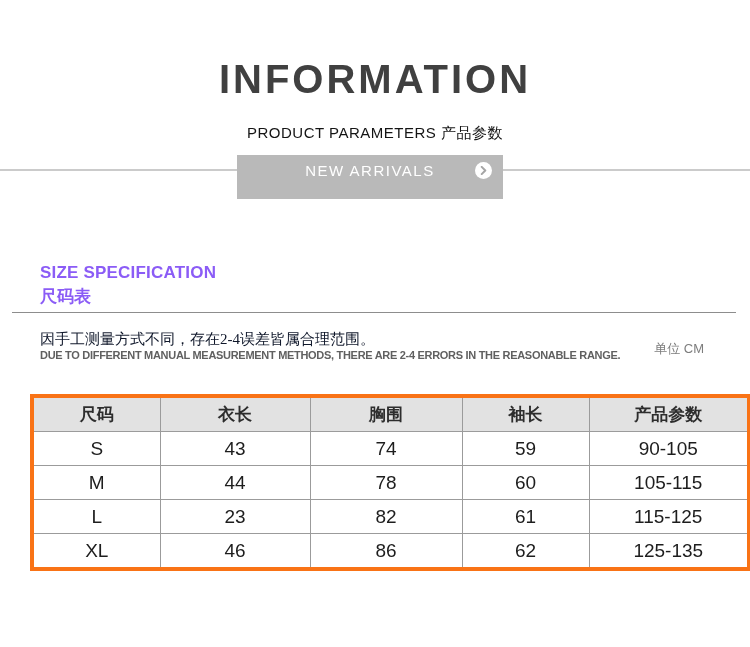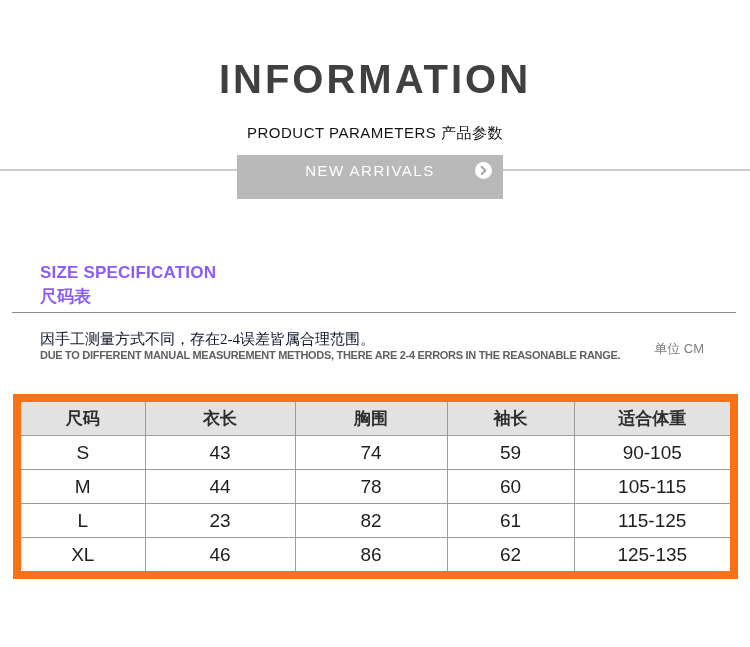--- a/index.html
+++ b/index.html
@@ -66,25 +66,25 @@
   .rule { position: absolute; top: 312px; left: 12px; width: 724px; height: 1px; background: #8d8d8d; }
 
   
   .note { position: absolute; top: 330px; left: 40px; }
   .note-zh { font-size: 15px; color: #0f172a; font-family: Liberation Serif, serif; }
   .note-en { margin-top: 0; font-size: 11px; font-weight: 700; letter-spacing: -0.3px; color: #606060; }
   .unit { position: absolute; top: 340px; right: 46px; font-size: 13px; color: #7d7d7d; }
 
   
   .size-table {
-    position: absolute; top: 394px; left: 13px;
+    position: absolute; top: 394px; left: 30px;
     width: 717px;
     border-collapse: collapse;
     table-layout: fixed;
-    border: 8px solid #f97316;
+    border: 4px solid #f97316;
   }
   .size-table th, .size-table td {
     border: 1px solid #9b9b9b;
     height: 33px;
     padding: 0;
     text-align: center;
     vertical-align: middle;
   }
   .size-table th {
     background: #e2e2e2;
@@ -140,21 +140,21 @@
         <col style="width:152px">
         <col style="width:127px">
         <col style="width:160px">
     </colgroup>
     <thead>
       <tr>
         <th>尺码</th>
         <th>衣长</th>
         <th>胸围</th>
         <th>袖长</th>
-        <th>适合体重</th>
+        <th>产品参数</th>
       </tr>
     </thead>
     <tbody>
       <tr>
         <td>S</td>
         <td>43</td>
         <td>74</td>
         <td>59</td>
         <td>90-105</td>
       </tr>

